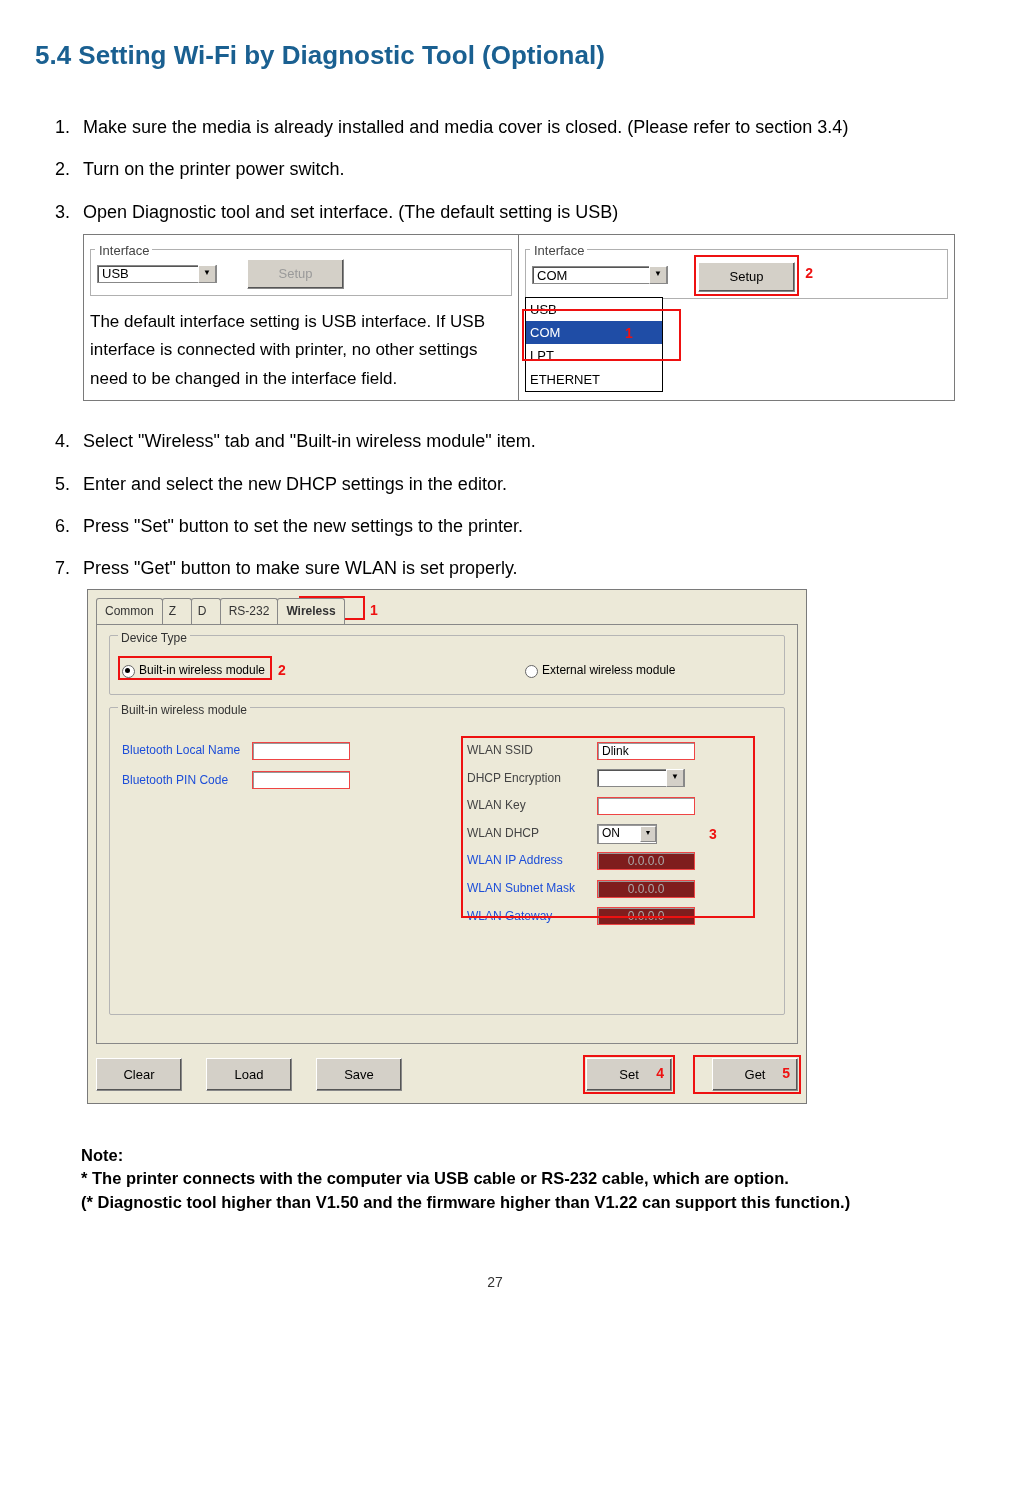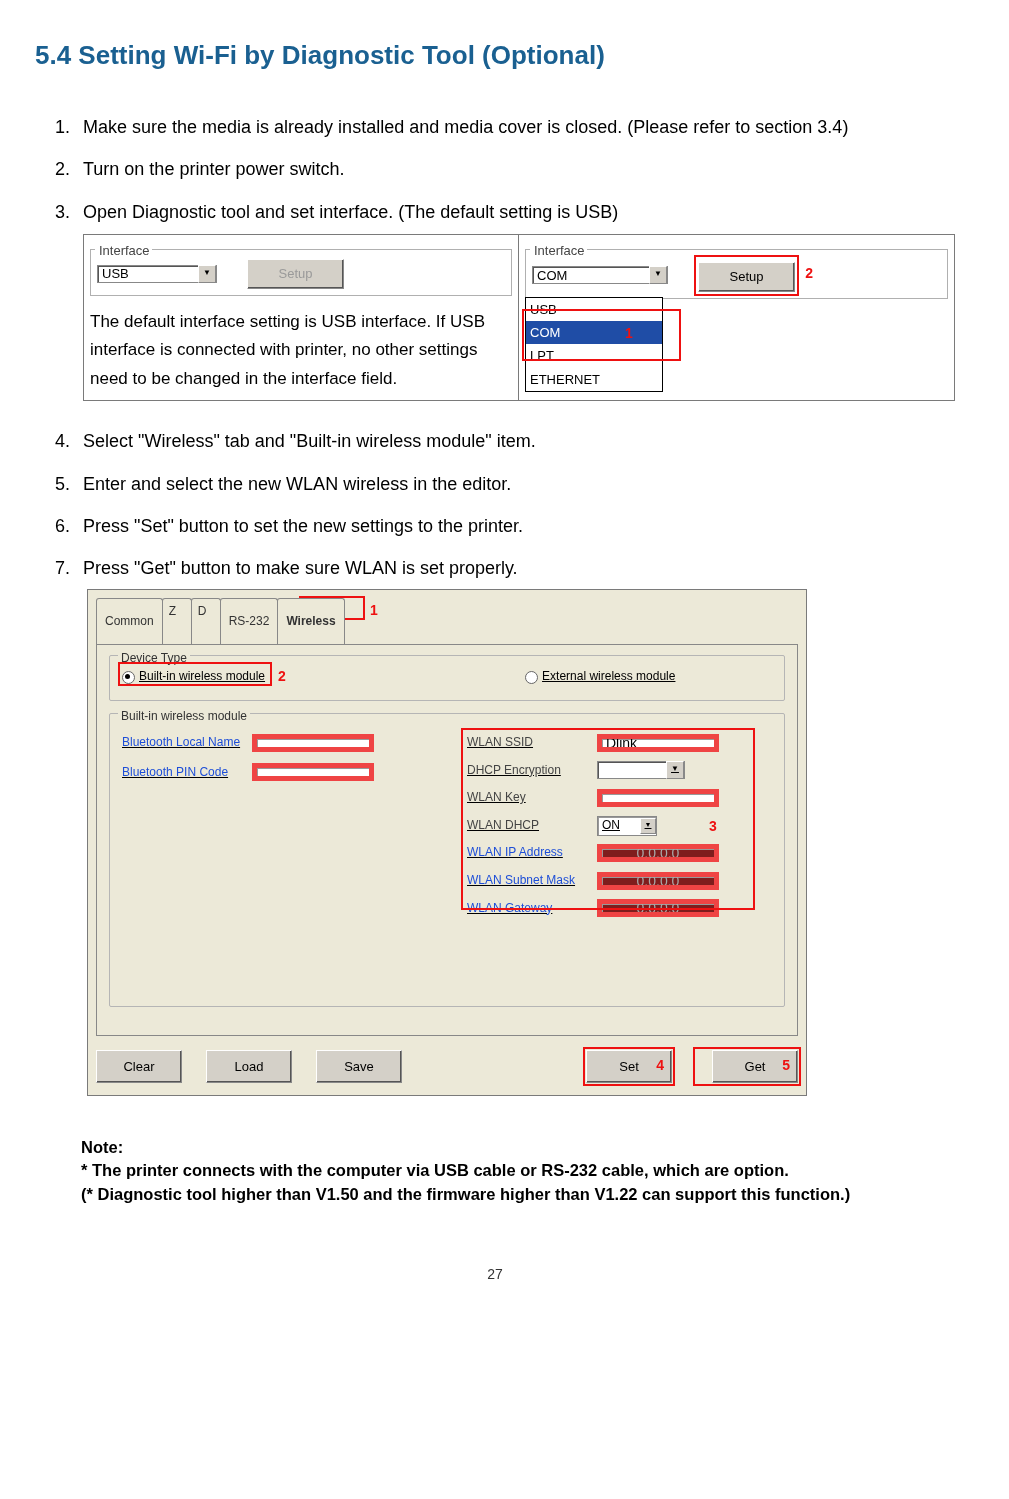--- a/index.html
+++ b/index.html
@@ -142,43 +142,42 @@
     display: flex;
     font-size: 12px;
     margin-bottom: 0;
     position: relative;
   }
   .tab {
     border: 1px solid #888;
     border-bottom: none;
     border-radius: 3px 3px 0 0;
     background: #ece9d8;
-    padding: 12px 8px;
+    padding: 2px 8px;
     margin-right: -1px;
     min-width: 56px;
     text-align: left;
     box-sizing: border-box;
     color: #333;
   }
   .tab.short { min-width: 30px; padding: 2px 6px; }
   .tab.selected { position: relative; z-index:2; background:#ece9d8; font-weight:bold; }
   .tab-body {
     border: 1px solid #888;
     background: #ece9d8;
     padding: 10px 12px 16px 12px;
     position: relative;
   }
   .groupbox {
     position: relative;
     border: 1px solid #b5b5b5;
-    padding: 10px 12px 12px 12px;
+    padding: 24px 12px 12px 12px;
     margin-bottom: 12px;
     background: #ece9d8;
     border-radius: 2px;
-    text-decoration: underline;
   }
   .groupbox-title {
     position: absolute;
     top: -8px;
     left: 8px;
     background: #ece9d8;
     font-size: 12px;
     padding: 0 3px;
     color: #333;
   }
@@ -192,22 +191,22 @@
   .radio .dot.on::after {
     content:""; position:absolute; top:2px; left:2px;
     width:5px; height:5px; background:#000; border-radius:50%;
   }
   .cols { display:flex; gap: 40px; margin-top:8px; }
   .col { flex:1; }
   .field-row { display:flex; align-items:center; margin-bottom:6px; }
   .field-lbl { font-size:12px; width:130px; color:#444; }
   .field-lbl.dim { color:#1d4ed8; }
   .field-inp {
-    border:5px solid #ef4444; background:#fff; height:18px;
-    box-sizing:border-box; font-size:14px; padding:0 4px; width:122px;
+    border:1px solid #ef4444; background:#fff; height:18px;
+    box-sizing:border-box; font-size:12px; padding:0 4px; width:98px;
     box-shadow: inset 1px 1px 0 #999;
   }
   .field-inp.dim { color:#aaa; background:#7f1d1d;text-align:center; }
   .mini-select {
     display:inline-flex; align-items:center; border:1px solid #888;
     background:#fff; height:18px; font-size:12px; padding-left:4px;
     width:54px; box-shadow: inset 1px 1px 0 #999;
   }
   .mini-select .caret {
     margin-left:auto; width:14px; height:14px; background:#d4d0c8;
@@ -288,21 +287,21 @@
             <div class="opt">ETHERNET</div>
           </div>
           <span class="red-box" style="top:12px; left:-3px; width:155px; height:48px;"></span>
           <span class="red-marker" style="left:100px; top:24px;">1</span>
         </div>
       </div>
     </div>
   </li>
 
   <li>Select "Wireless" tab and "Built-in wireless module" item.</li>
-  <li>Enter and select the new WLAN wireless in the editor.</li>
+  <li>Enter and select the new DHCP settings in the editor.</li>
   <li>Press "Set" button to set the new settings to the printer.</li>
   <li>
     <span>Press "Get" button to make sure WLAN is set properly.</span>
 
     <div class="wireless-figure">
       <div class="tabstrip" style="position:relative;">
         <div class="tab">Common</div>
         <div class="tab short">Z</div>
         <div class="tab short">D</div>
         <div class="tab">RS-232</div>

